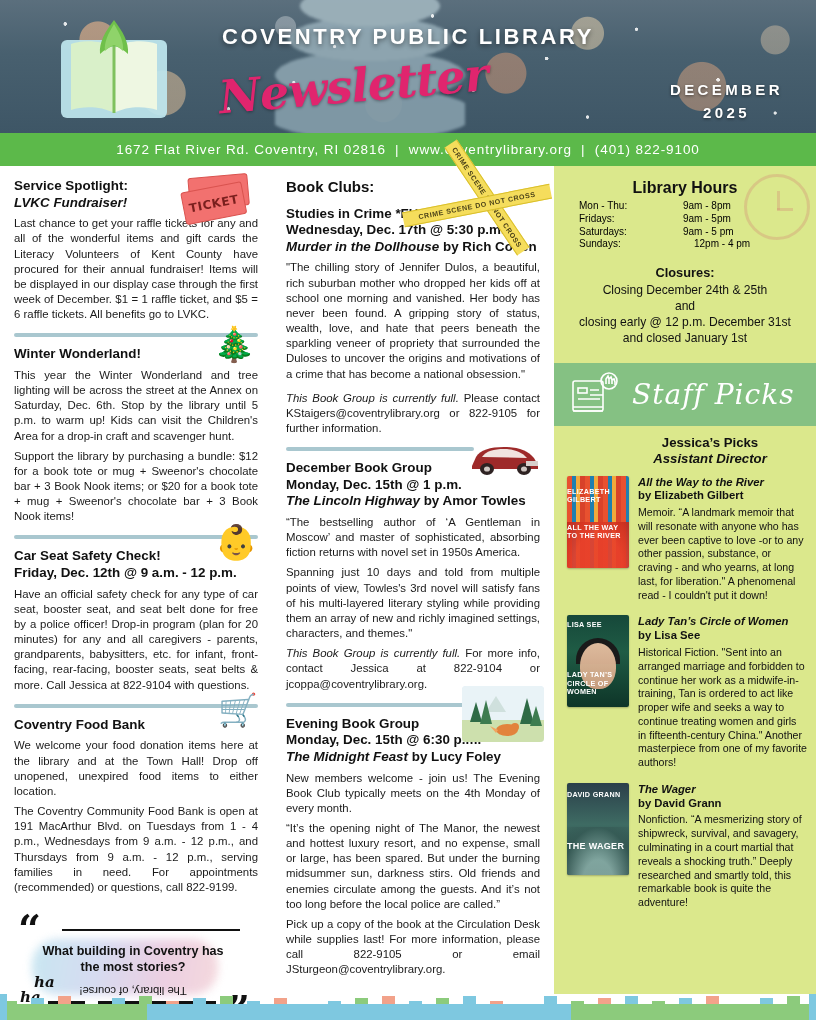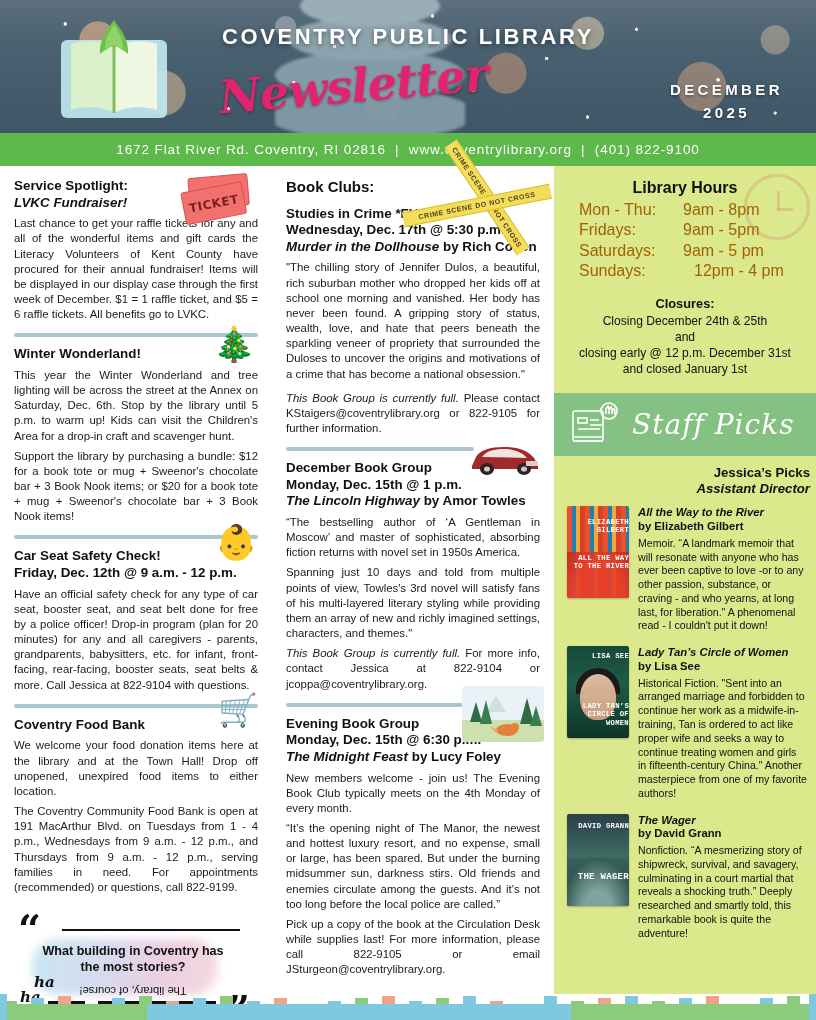--- a/index.html
+++ b/index.html
@@ -158,21 +158,21 @@
     font-style:italic; font-weight:bold; font-size:15px; color:#111; line-height:1.0; }
   .haha span { display:block; }
   .haha .h1 { margin-left:18px; }
   .haha .h2 { margin-left:4px; }
   .haha .h3 { margin-left:12px; }
 
   
   .hours-box { padding:13px 10px 16px 10px; position:relative; }
   .hours-title { text-align:center; font-size:16px; font-weight:bold; color:#111; margin-bottom:3px; }
   .hours-grid { margin:0 auto; width:212px; }
-  .hours-row { display:flex; font-size:16px; color:#a16207; line-height:1.28; }
+  .hours-row { display:flex; font-size:10px; color:#000000; line-height:1.28; }
   .hours-row .d { width:104px; }
   .hours-row .t { flex:1; text-align:left; }
   .hours-row.sun .t { padding-left:11px; }
   .closures-title { text-align:center; font-weight:bold; font-size:12.8px; margin-top:14px; color:#111; }
   .closures-lines { text-align:center; font-size:12.1px; line-height:1.33; color:#111; margin-top:2px; }
   .clock-ghost {
     position:absolute; right:6px; top:8px; width:66px; height:66px; border-radius:50%;
     border:3px solid rgba(210,120,110,.28);
   }
   .clock-ghost:before{ content:""; position:absolute; left:50%; top:14px; width:2.5px; height:19px; background:rgba(210,120,110,.28);}
@@ -181,29 +181,29 @@
   .staff-banner {
     background:#85c183; height:63px; position:relative;
     display:flex; align-items:center; padding-left:12px;
   }
   .staff-banner .sp-text {
     color:#fff; font-family:"DejaVu Serif", serif; font-style:italic; font-size:28px;
     margin-left:66px; letter-spacing:1px;
   }
   .staff-book-icon { position:absolute; left:14px; top:8px; width:56px; height:48px; }
 
-  .picks-head { text-align:right; padding:9px 6px 6px 20px;margin-left:36px; }
+  .picks-head { text-align:center; padding:9px 6px 6px 20px;margin-left:36px; }
   .picks-head .n { font-size:13.2px; font-weight:bold; color:#111; }
   .picks-head .r { font-size:13.2px; font-weight:bold; font-style:italic; color:#111; margin-top:1px; }
 
   .pick { display:flex; padding:4px 9px 9px 13px; gap:9px; align-items:flex-start; }
   .cover { width:62px; height:92px; flex:0 0 62px; border-radius:2px; overflow:hidden; position:relative;
     box-shadow:0 1px 2px rgba(0,0,0,.25); }
-  .cover .ct { position:absolute; left:0; right:0; text-align:right; color:#fff; font-weight:bold;
-    font-size:7.2px; letter-spacing:.3px; line-height:1.15;font-family:Liberation Mono, monospace; }
+  .cover .ct { position:absolute; left:0; right:0; text-align:left; color:#fff; font-weight:bold;
+    font-size:7.2px; letter-spacing:.3px; line-height:1.15; }
   .pick-txt { flex:1; }
   .pick-title { font-size:11.3px; font-weight:bold; font-style:italic; color:#111; line-height:1.22; }
   .pick-author { font-size:11.3px; font-weight:bold; color:#111; line-height:1.22; }
   .pick-desc { font-size:10.6px; color:#111; line-height:1.30; margin-top:3px; }
 
   
   .cov-gilbert { background: repeating-linear-gradient(90deg,#e8512f 0 5px,#1f7fb0 5px 9px,#f2a93b 9px 13px,#d8422a 13px 18px); }
   .cov-gilbert .bot { position:absolute; left:0; right:0; bottom:0; height:46px;
     background: radial-gradient(ellipse at 50% 100%, #e8402a 0 55%, #c22a1c 100%); opacity:.92; }
   .cov-grann { background: linear-gradient(180deg,#2b3f4a 0%, #3e6b63 45%, #17302e 100%); }

